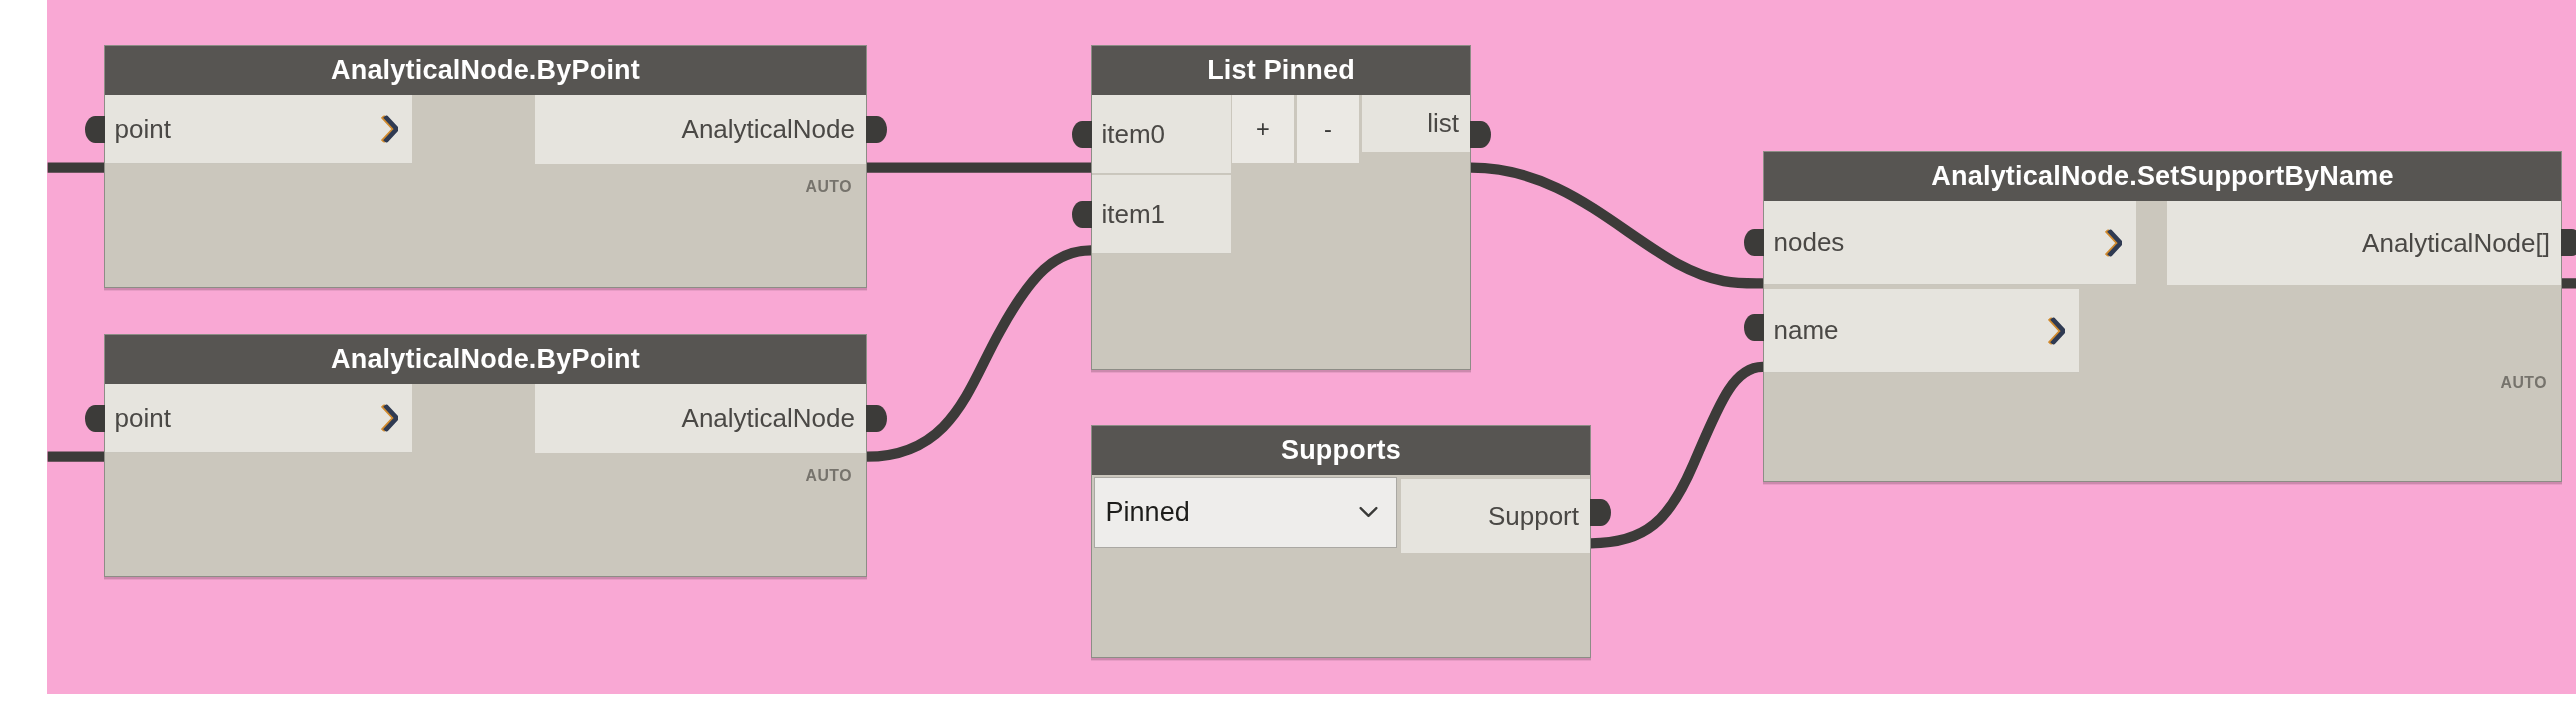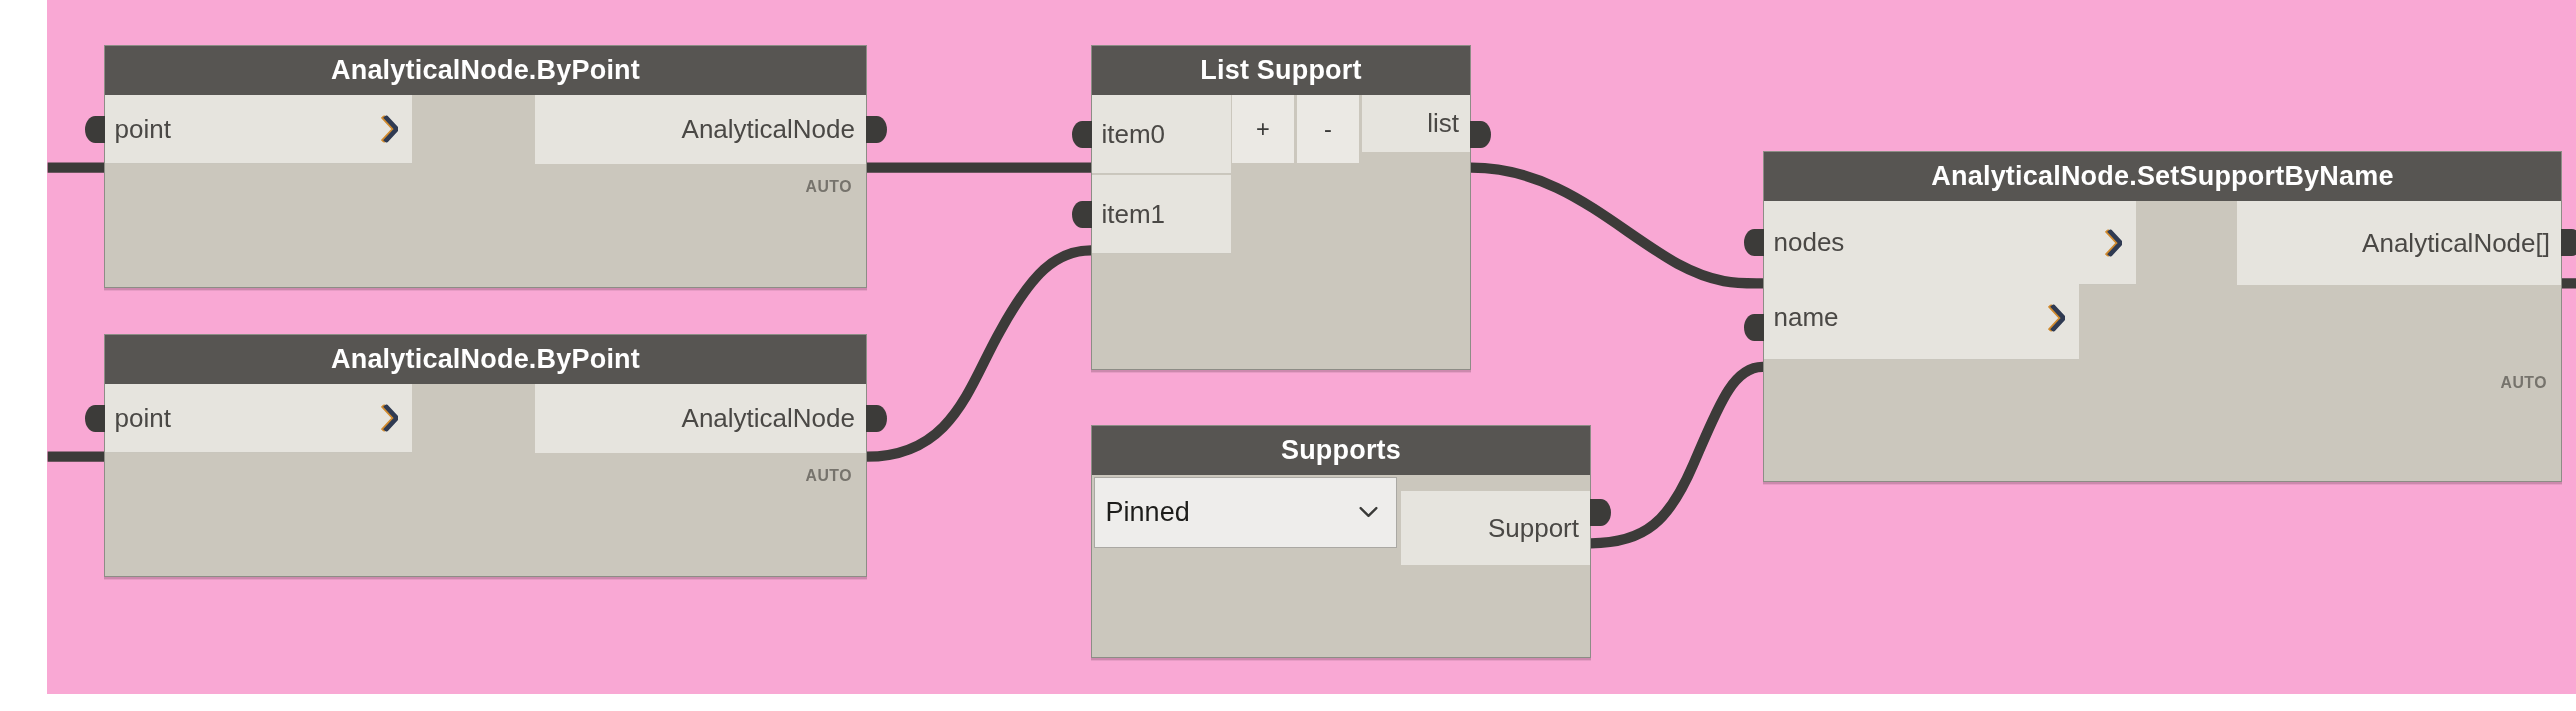--- a/index.html
+++ b/index.html
@@ -218,21 +218,21 @@
         <span class="out-port-label">AnalyticalNode</span>
       </div>
       <div class="nub right" style="right:-20.5px; top:21px;"></div>
 
       <span class="auto-badge" style="right:14px; top:83px;">AUTO</span>
     </div>
   </div>
 
   <div class="node" style="left:1044px; top:45px; width:380px; height:325px;">
     <div class="node-header">
-      <span class="node-title">List Support</span>
+      <span class="node-title">List Pinned</span>
     </div>
     <div class="node-body" style="height:273px;padding-left:34px;">
 
       <div class="port-row in-port" style="left:0; top:0; width:139px; height:79px;">
         <span class="in-port-label">item0</span>
       </div>
       <div class="nub left" style="left:-20.5px; top:26px;"></div>
 
       <div class="port-row in-port" style="left:0; top:80px; width:139px; height:79px;">
         <span class="in-port-label">item1</span>
@@ -260,21 +260,21 @@
     </div>
     <div class="node-body" style="height:181px;">
 
       <div class="dropdown" style="left:1.6px; top:1.6px; width:303px; height:71px;">
         <span class="dropdown-value">Pinned</span>
         <svg class="dropdown-caret" viewBox="0 0 24 14">
           <path d="M2 2 L12 12 L22 2" stroke="#3a3a38" stroke-width="3" fill="none" stroke-linecap="round" stroke-linejoin="round"></path>
         </svg>
       </div>
 
-      <div class="port-row out-port" style="right:0; top:16px; width:189px; height:74px;">
+      <div class="port-row out-port" style="right:0; top:4px; width:189px; height:74px;">
         <span class="out-port-label">Support</span>
       </div>
       <div class="nub right" style="right:-20.5px; top:23.6px;"></div>
     </div>
   </div>
 
   <div class="node" style="left:1716px; top:151px; width:799px; height:331px;">
     <div class="node-header">
       <span class="node-title">AnalyticalNode.SetSupportByName</span>
     </div>
@@ -282,30 +282,30 @@
 
       <div class="port-row in-port" style="left:0; top:0; width:372px; height:84px;">
         <span class="in-port-label">nodes</span>
         <svg class="chev" viewBox="0 0 22 34">
           <path d="M4 3 L17 17 L4 31" stroke="#d08a2e" stroke-width="6" fill="none" stroke-linecap="square" stroke-linejoin="miter"></path>
           <path d="M7 3 L20 17 L7 31" stroke="#2f3a52" stroke-width="6" fill="none" stroke-linecap="square" stroke-linejoin="miter"></path>
         </svg>
       </div>
       <div class="nub left" style="left:-20.5px; top:28px;"></div>
 
-      <div class="port-row in-port" style="left:0; top:75px; width:315px; height:84px;">
+      <div class="port-row in-port" style="left:0; top:88px; width:315px; height:84px;">
         <span class="in-port-label">name</span>
         <svg class="chev" viewBox="0 0 22 34">
           <path d="M4 3 L17 17 L4 31" stroke="#d08a2e" stroke-width="6" fill="none" stroke-linecap="square" stroke-linejoin="miter"></path>
           <path d="M7 3 L20 17 L7 31" stroke="#2f3a52" stroke-width="6" fill="none" stroke-linecap="square" stroke-linejoin="miter"></path>
         </svg>
       </div>
       <div class="nub left" style="left:-20.5px; top:113px;"></div>
 
-      <div class="port-row out-port" style="right:0; top:0; width:324px; height:84px;">
+      <div class="port-row out-port" style="right:0; top:0; width:394px; height:84px;">
         <span class="out-port-label">AnalyticalNode[]</span>
       </div>
       <div class="nub right" style="right:-20.5px; top:28px;"></div>
 
       <span class="auto-badge" style="right:14px; top:173px;">AUTO</span>
     </div>
   </div>
 
   <div id="canvas-bottom-gap"></div>
 </div>

